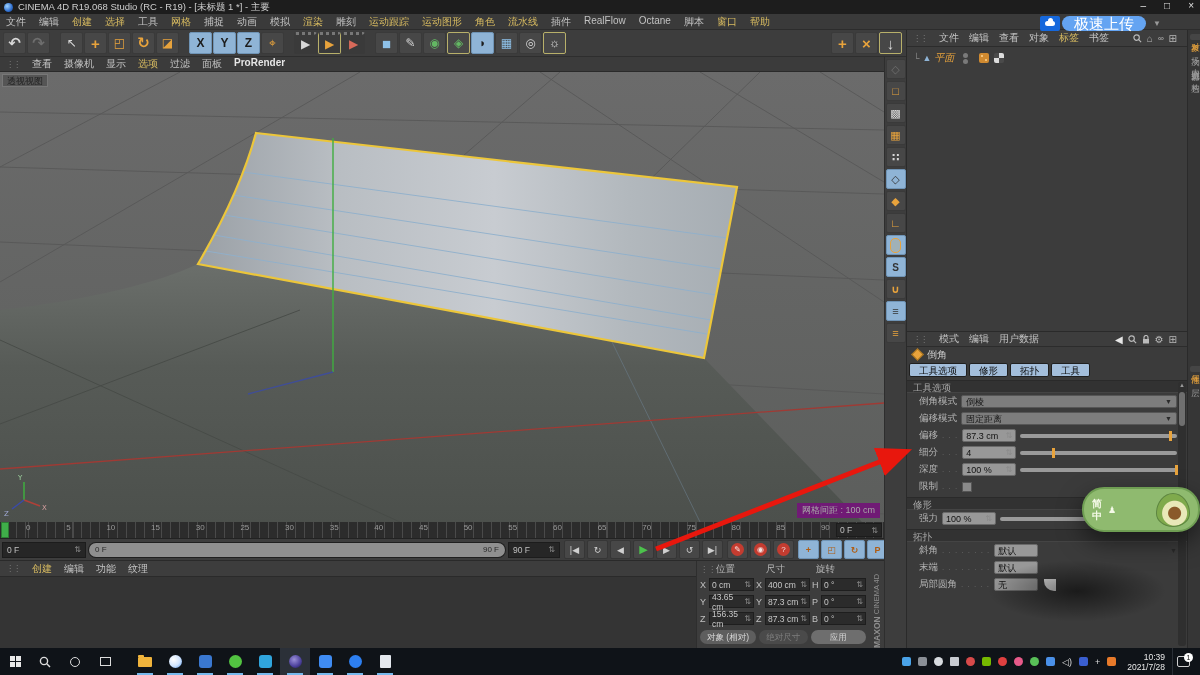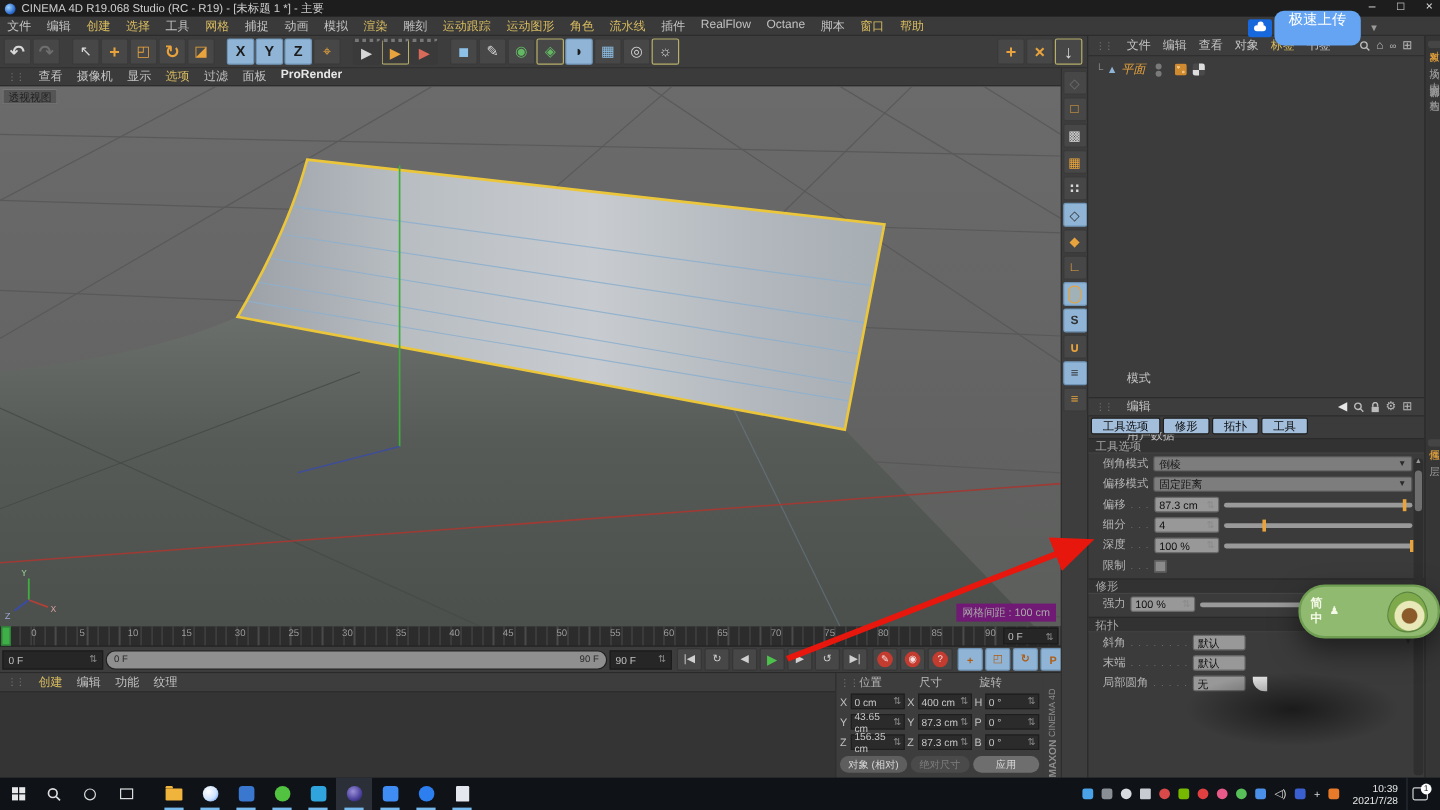--- a/index.html
+++ b/index.html
@@ -18,22 +18,22 @@
   .menubar { position:absolute; left:0; top:14px; width:1200px; height:16px; background:#3a3a3a;
     border-bottom:1px solid #2c2c2c; display:flex; align-items:center; padding-left:6px; }
   .menu-items { display:flex; gap:13px; font-size:10px; color:#c2c2c2; }
   .menu-items .mi.accent { color:#d8bb60; }
 
   
   .upload { position:absolute; left:1040px; top:15px; height:17px; display:flex; align-items:center; z-index:40; }
   .upload-logo { width:20px; height:15px; background:#1668dc; border-radius:2px; display:flex; align-items:center; justify-content:center; }
   .cloud { width:10px; height:5px; background:#fff; border-radius:4px; position:relative; }
   .cloud:before { content:""; position:absolute; left:3px; top:-3px; width:5px; height:5px; background:#fff; border-radius:50%; }
-  .upload-pill { margin-left:2px; background:#64a4f2; color:#fff; font-size:12px; height:29px; line-height:15px;
-    padding:0 12px; border-radius:8px;font-family:Liberation Serif, serif; }
+  .upload-pill { margin-left:2px; background:#64a4f2; color:#fff; font-size:15px; height:15px; line-height:15px;
+    padding:0 12px; border-radius:8px; }
   .layout-dd { margin-left:4px; width:14px; height:12px; color:#9a9a9a; font-size:8px; line-height:12px; text-align:center; }
 
   
   .toolbar { position:absolute; left:0; top:30px; width:906px; height:27px; background:#3d3d3d;
     border-bottom:1px solid #2e2e2e; display:flex; align-items:center; padding-left:3px; gap:1px; }
   .tile { width:23px; height:22px; background:#474747; border:1px solid #3a3a3a; border-radius:2px;
     color:#d8d8d8; font-size:12px; display:flex; align-items:center; justify-content:center; flex:0 0 auto; }
   .tile.dim { color:#6e6e6e; }
   .tile.orange { color:#e8a33c; }
   .tile.green { color:#63b863; }
@@ -612,40 +612,44 @@
         <span class="obj-name">平面</span>
         <span class="vdots"></span>
         <span class="tag1"></span>
         <span class="tag2"></span>
       </div>
     </div>
 
     <div class="am-header">
       <div class="pmenu">
         <span class="grip">⋮⋮</span>
-        <span style="display:flex;gap:10px;flex-direction:column;">
+        <span style="display:flex;gap:10px;">
 
         <span class="mi">模式</span>
             <span class="mi">编辑</span>
             <span class="mi">用户数据</span>
           </span>
         <div class="hicons">
           <span style="color:#e6e6e6;">◀</span>
           <svg width="9" height="9" viewBox="0 0 10 10">
               <circle cx="4" cy="4" r="3" fill="none" stroke="#bbb" stroke-width="1.3"></circle>
               <line x1="6.3" y1="6.3" x2="9" y2="9" stroke="#bbb" stroke-width="1.3"></line>
             </svg>
           <svg width="8" height="9" viewBox="0 0 8 9">
               <rect x="1" y="4" width="6" height="4.5" fill="#bbb"></rect>
               <path d="M2,4 V2.5 A2,2 0 0 1 6,2.5 V4" fill="none" stroke="#bbb" stroke-width="1.2"></path>
             </svg>
           <span>⚙</span>
           <span>⊞</span>
         </div>
       </div>
+    </div>
+    <div class="am-tool">
+      <span class="bevel-ico"></span>
+      <span>倒角</span>
     </div>
     <div class="am-tabs">
 
     <div class="atab">工具选项</div>
         <div class="atab">修形</div>
         <div class="atab">拓扑</div>
         <div class="atab">工具</div>
       </div>
 
     <div class="secbar">工具选项</div>

